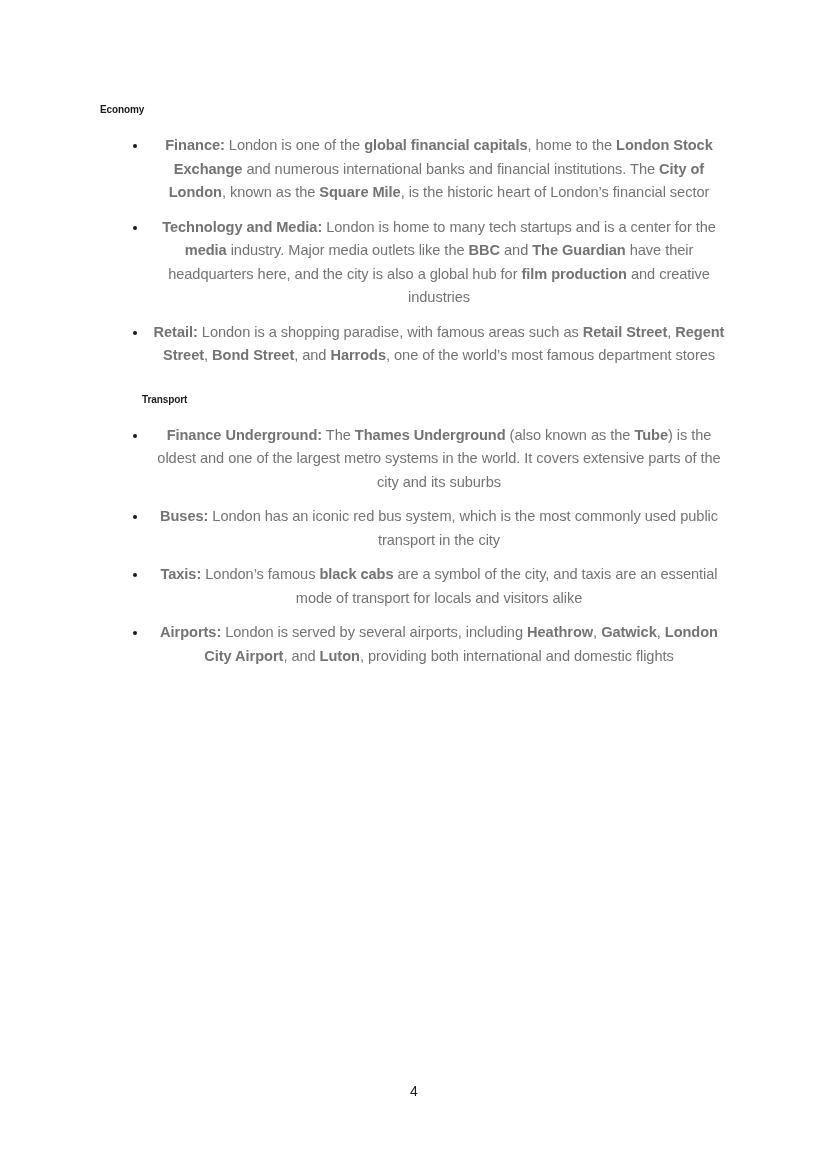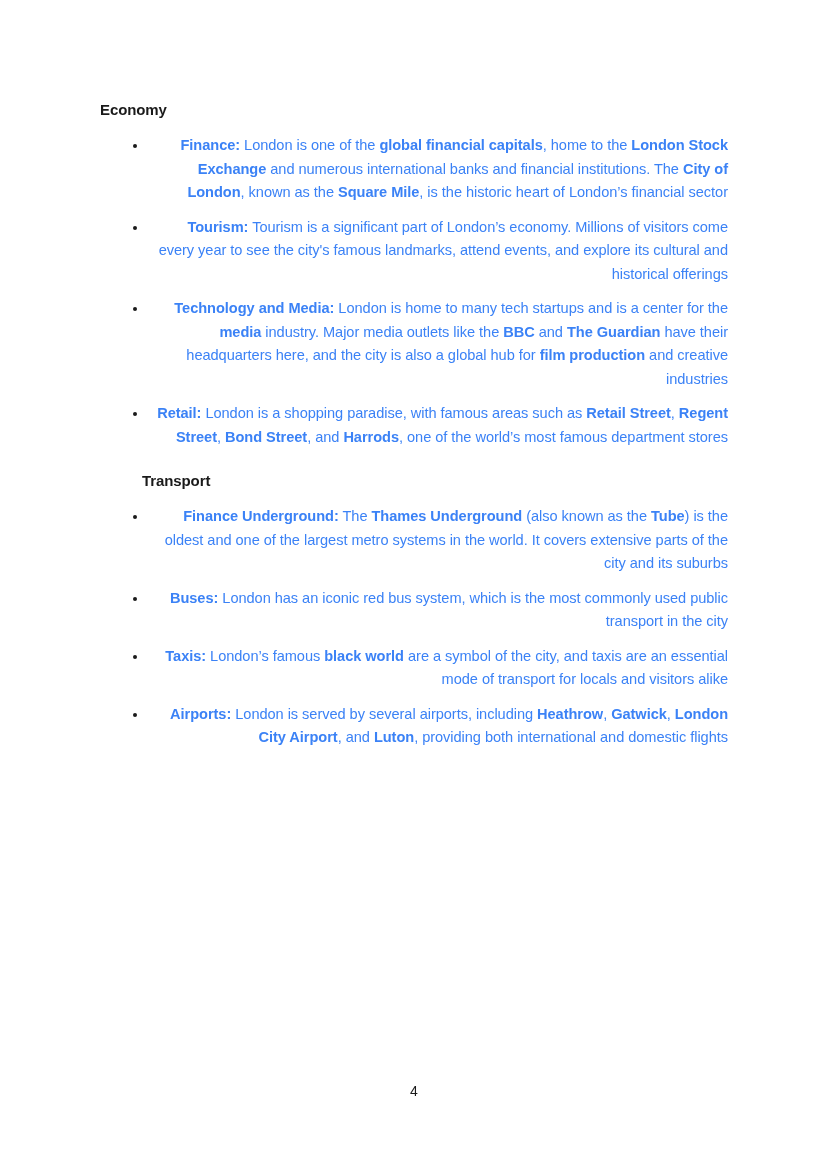--- a/index.html
+++ b/index.html
@@ -17,21 +17,21 @@
     font-family: "Liberation Sans", sans-serif;
     color: #1a1a1a;
   }
   .content {
     position: absolute;
     left: 100px;
     top: 100px;
     width: 628px;
   }
   .section-heading {
-    font-size: 15px;
+    font-size: 10px;
     font-weight: bold;
     line-height: 20px;
     color: #1a1a1a;
     margin: 0 0 14px 0;
     letter-spacing: -0.1px;
   }
   .section-heading.spaced {
     margin-top: 22px;
     margin-left: 42px;
   }
@@ -39,23 +39,23 @@
     list-style: none;
     margin: 0;
     padding: 0;
   }
   ul.bullet-list li {
     position: relative;
     padding-left: 50px;
     margin-bottom: 11px;
     font-size: 14.6px;
     line-height: 23.5px;
-    color: #3b82f6;
+    color: #737373;
     letter-spacing: -0.05px;
-    text-align: right;
+    text-align: center;
   }
   ul.bullet-list li:last-child {
     margin-bottom: 0;
   }
   ul.bullet-list li::before {
     content: "";
     position: absolute;
     left: 33px;
     top: 10px;
     width: 4px;
@@ -81,26 +81,25 @@
   }
 </style>
 </head>
 <body>
 
 <div class="page">
   <div class="content" id="content-root">
       <div class="section-heading">Economy</div>
       <ul class="bullet-list">
         <li><span class="term">Finance:</span><span> London is one of the </span><span class="b">global financial capitals</span><span>, home to the </span><span class="b">London Stock Exchange</span><span> and numerous international banks and financial institutions. The </span><span class="b">City of London</span><span>, known as the </span><span class="b">Square Mile</span><span>, is the historic heart of London’s financial sector</span></li>
-        <li><span class="term">Tourism:</span><span> Tourism is a significant part of London’s economy. Millions of visitors come every year to see the city's famous landmarks, attend events, and explore its cultural and historical offerings</span></li>
         <li><span class="term">Technology and Media:</span><span> London is home to many tech startups and is a center for the </span><span class="b">media</span><span> industry. Major media outlets like the </span><span class="b">BBC</span><span> and </span><span class="b">The Guardian</span><span> have their headquarters here, and the city is also a global hub for </span><span class="b">film production</span><span> and creative industries</span></li>
         <li><span class="term">Retail:</span><span> London is a shopping paradise, with famous areas such as </span><span class="b">Retail Street</span><span>, </span><span class="b">Regent Street</span><span>, </span><span class="b">Bond Street</span><span>, and </span><span class="b">Harrods</span><span>, one of the world’s most famous department stores</span></li>
       </ul>
       <div class="section-heading spaced">Transport</div>
       <ul class="bullet-list">
         <li><span class="term">Finance Underground:</span><span> The </span><span class="b">Thames Underground</span><span> (also known as the </span><span class="b">Tube</span><span>) is the oldest and one of the largest metro systems in the world. It covers extensive parts of the city and its suburbs</span></li>
         <li><span class="term">Buses:</span><span> London has an iconic red bus system, which is the most commonly used public transport in the city</span></li>
-        <li><span class="term">Taxis:</span><span> London’s famous </span><span class="b">black world</span><span> are a symbol of the city, and taxis are an essential mode of transport for locals and visitors alike</span></li>
+        <li><span class="term">Taxis:</span><span> London’s famous </span><span class="b">black cabs</span><span> are a symbol of the city, and taxis are an essential mode of transport for locals and visitors alike</span></li>
         <li><span class="term">Airports:</span><span> London is served by several airports, including </span><span class="b">Heathrow</span><span>, </span><span class="b">Gatwick</span><span>, </span><span class="b">London City Airport</span><span>, and </span><span class="b">Luton</span><span>, providing both international and domestic flights</span></li>
       </ul>
     </div>
   <div class="page-number">4</div>
 </div>
 
 </body></html>

